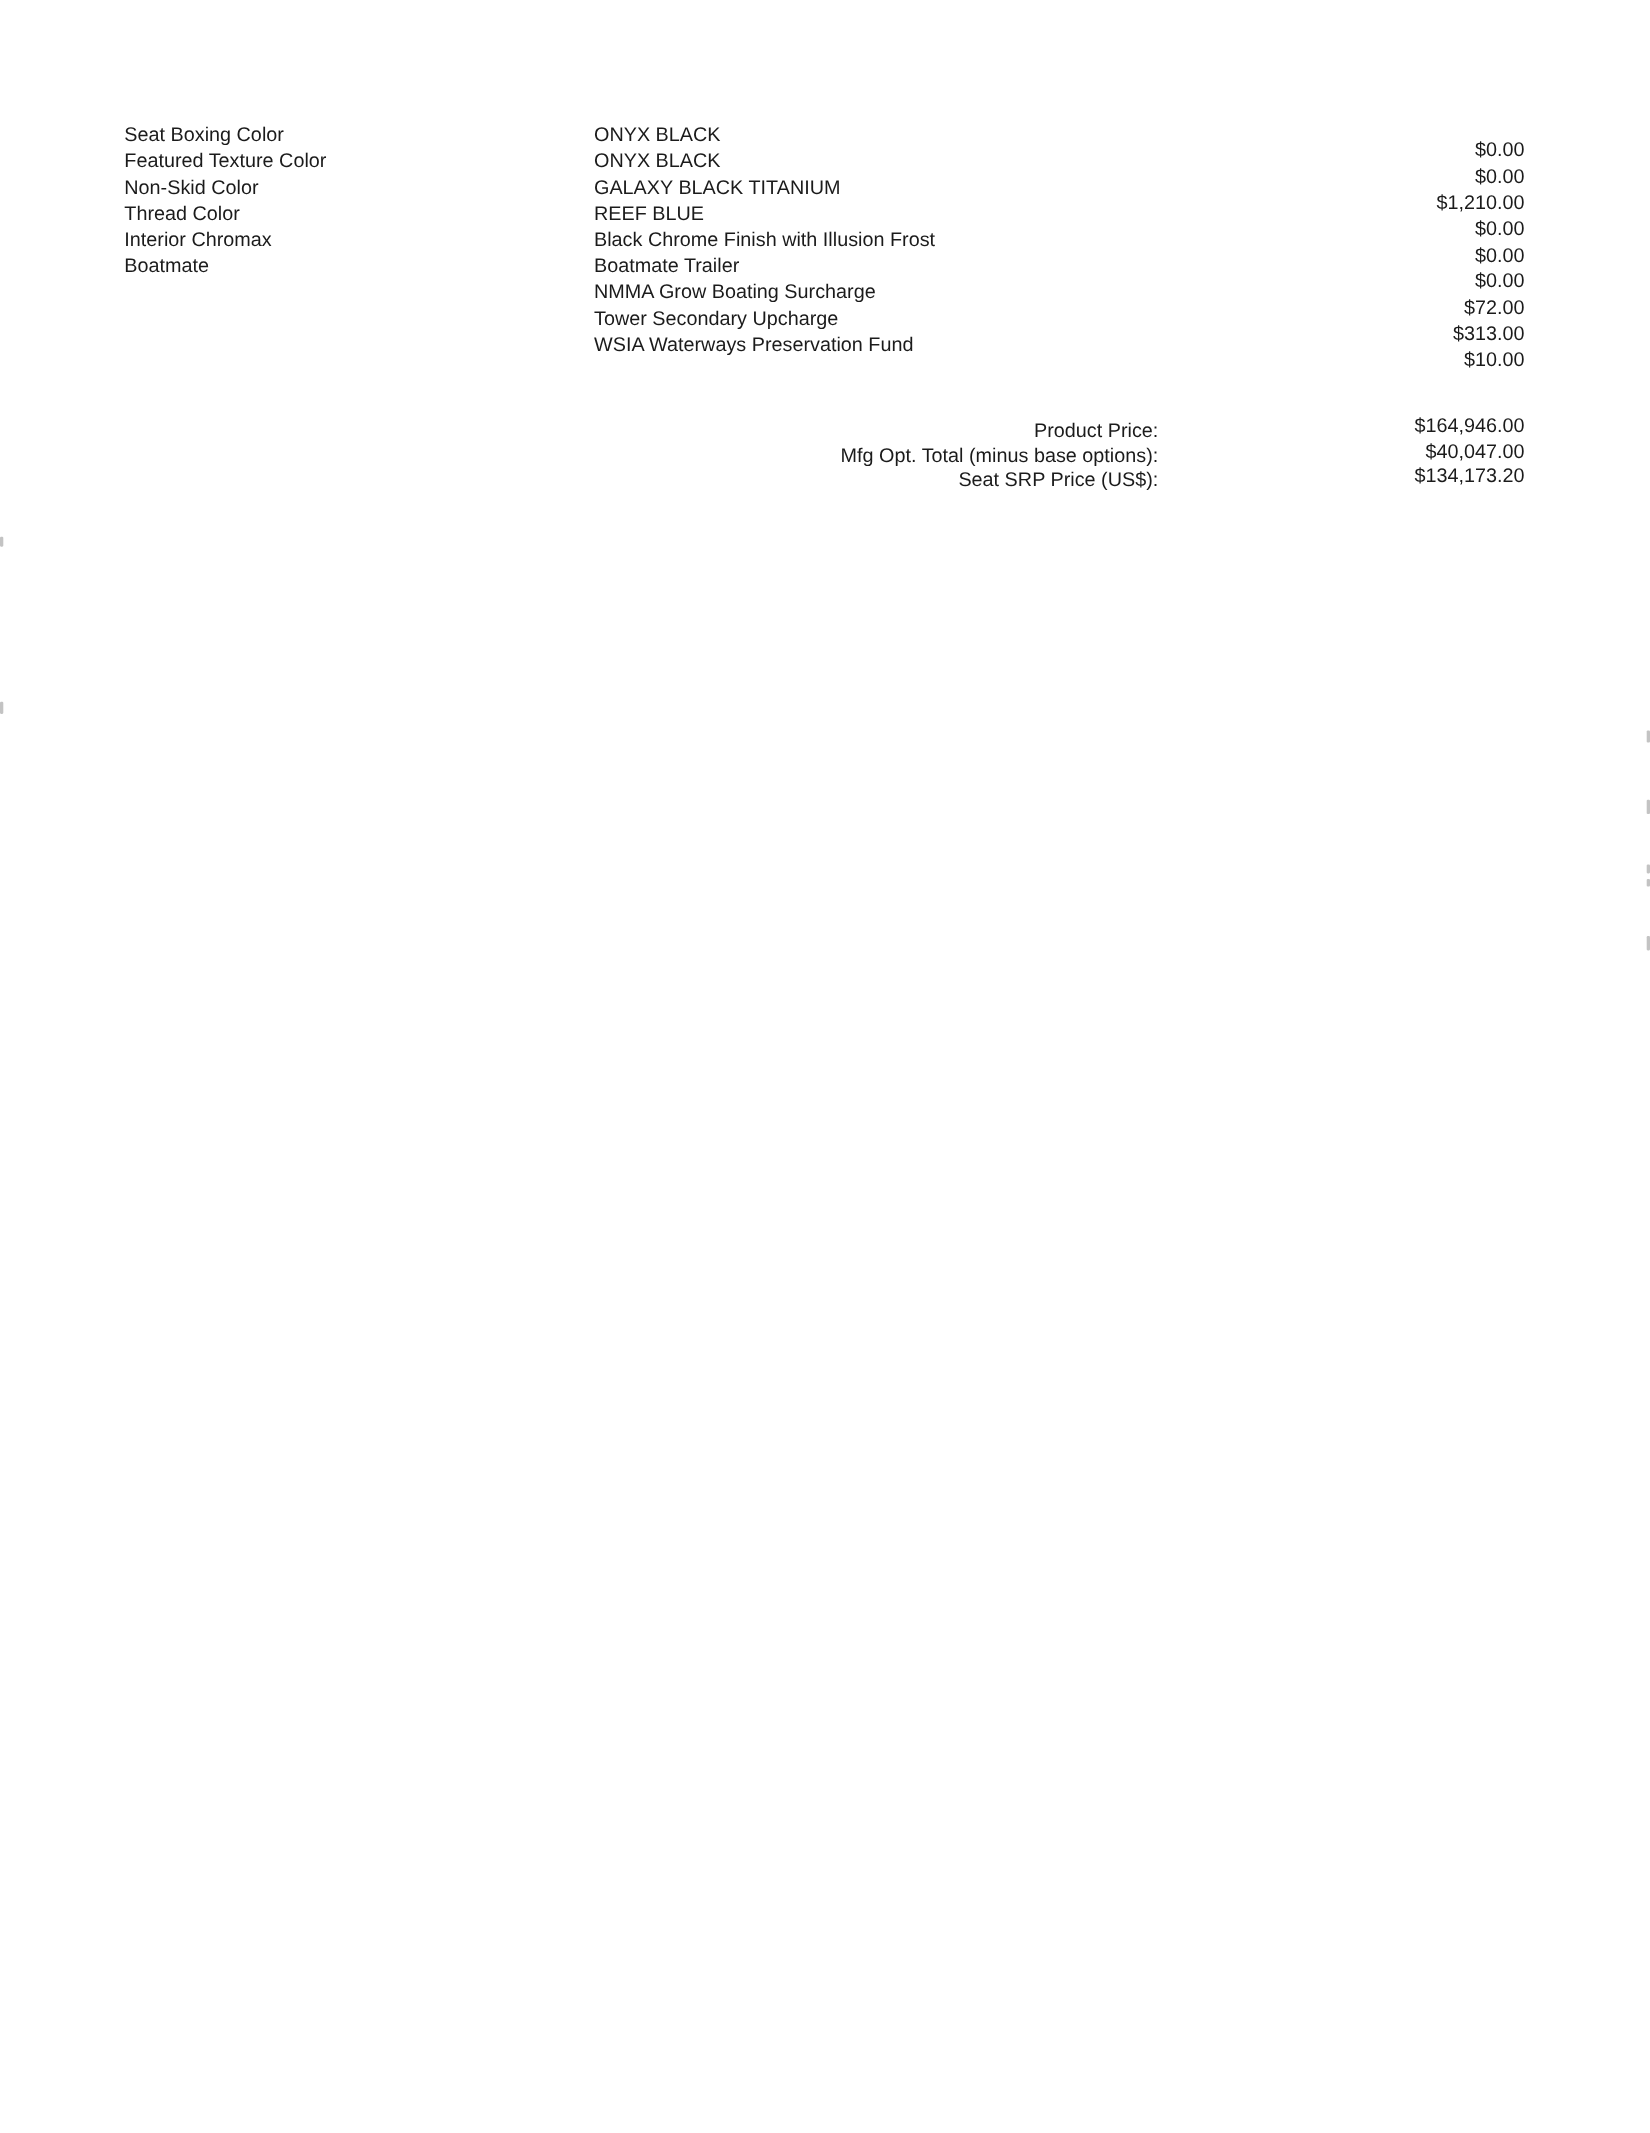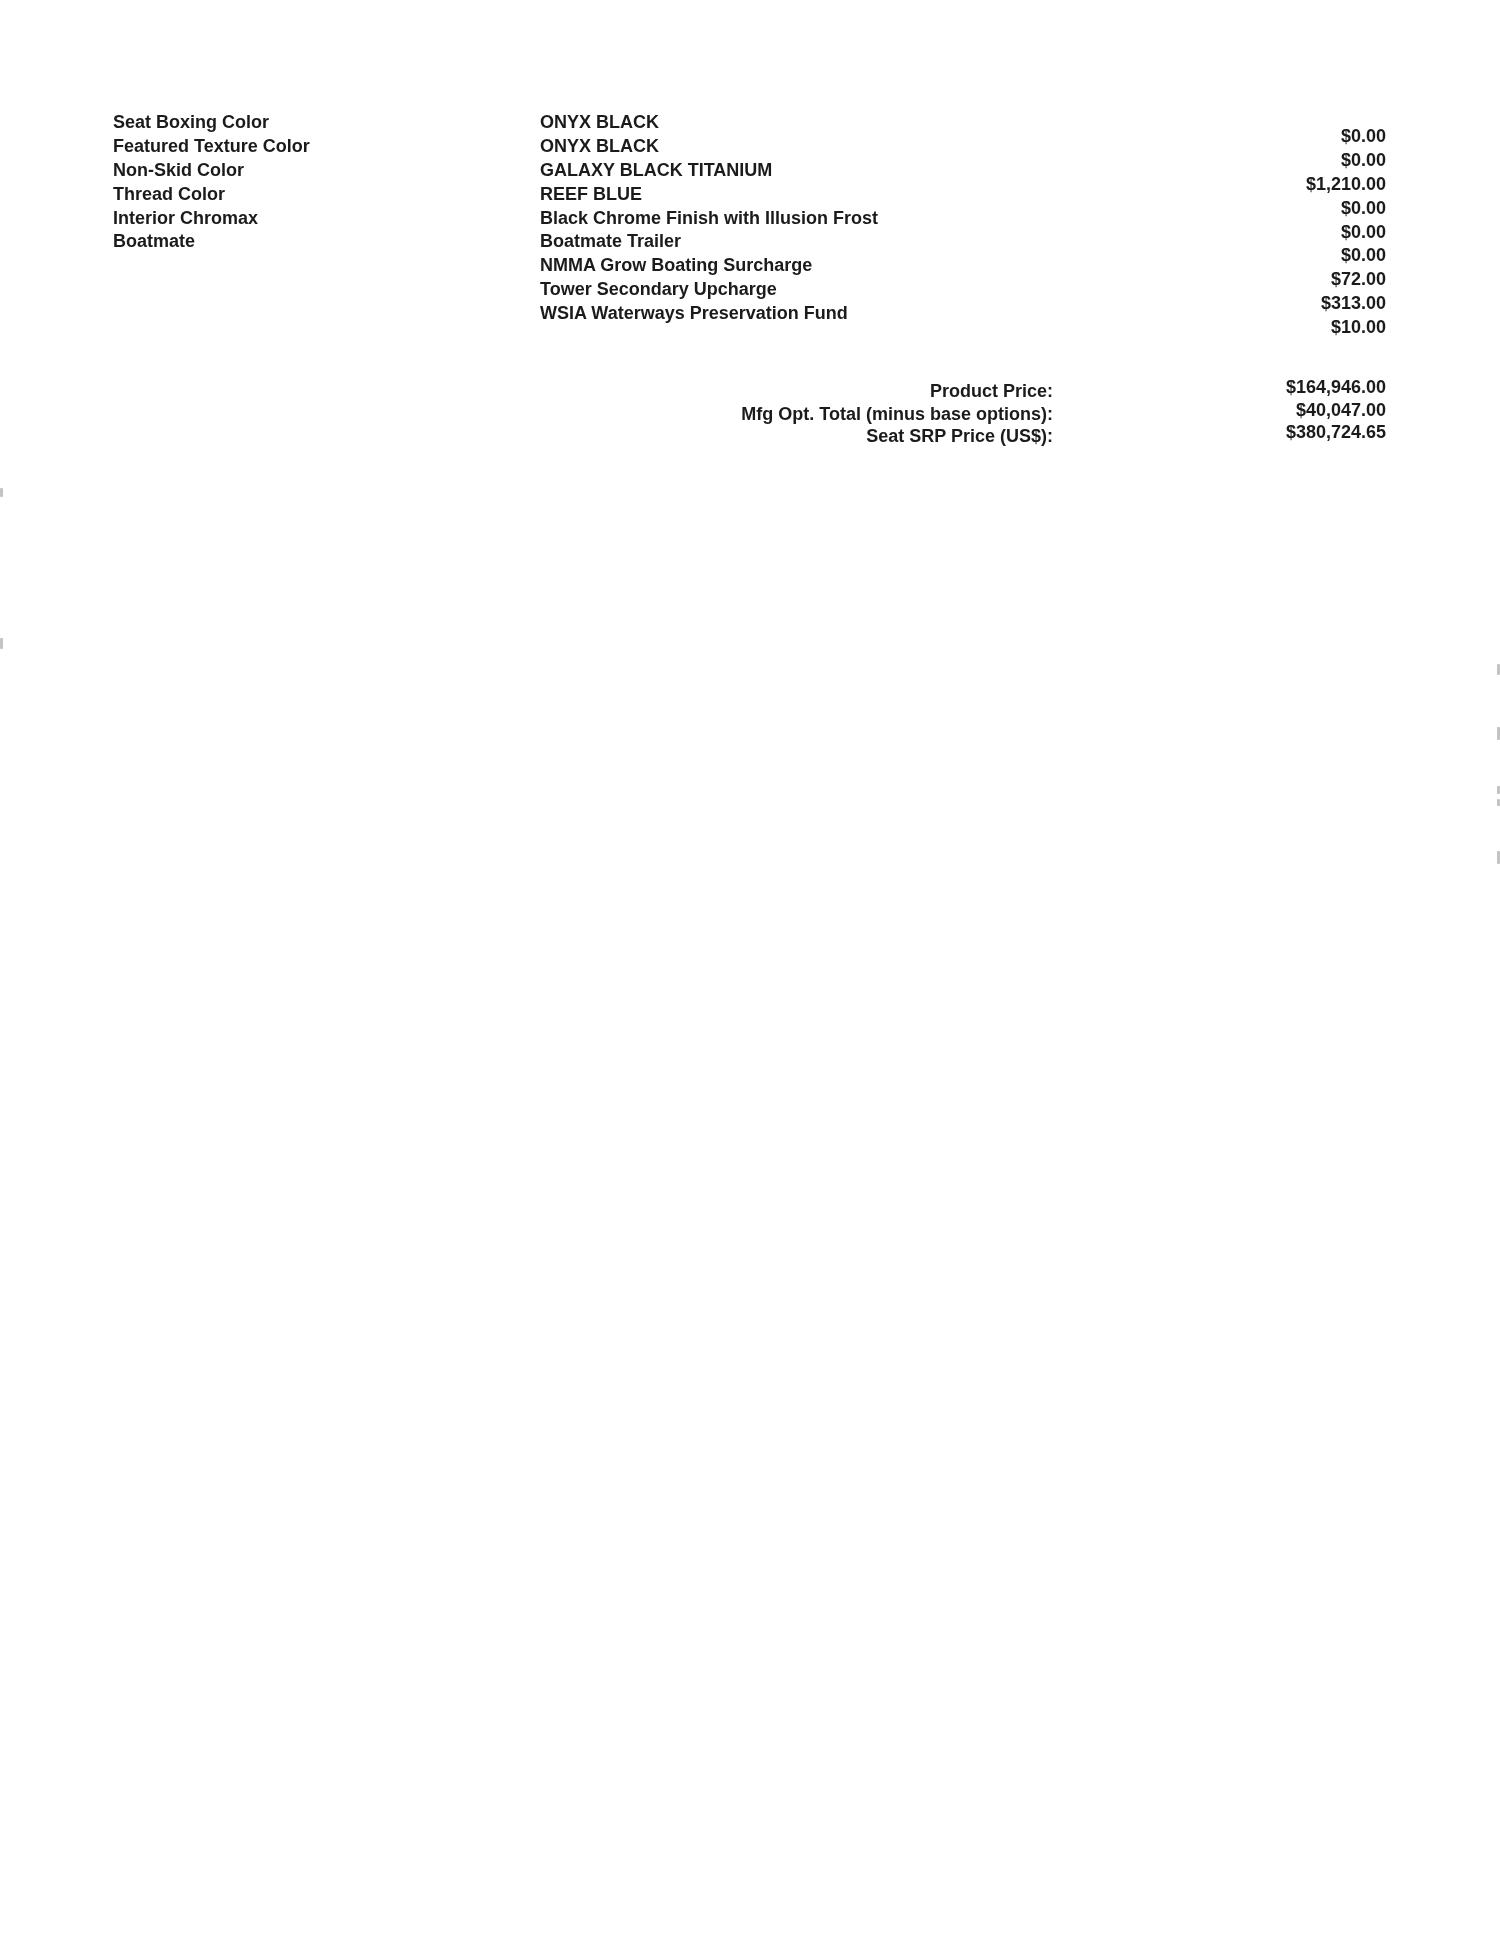--- a/index.html
+++ b/index.html
@@ -11,21 +11,20 @@
     height: 1939px;
     background: #ffffff;
     position: relative;
     font-family: "Liberation Sans", "DejaVu Sans", sans-serif;
     color: #1b1b1b;
     overflow: hidden;
   }
   .doc-page {
     position: absolute;
     inset: 0;
-    font-weight: bold;
   }
   
   .options-block {
     position: absolute;
     top: 111px;
     left: 0;
     right: 0;
   }
   .opt-row {
     position: relative;
@@ -152,21 +151,21 @@
     <div class="total-row">
       <span class="total-label">Product Price:</span>
       <span class="total-value">$164,946.00</span>
     </div>
     <div class="total-row">
       <span class="total-label">Mfg Opt. Total (minus base options):</span>
       <span class="total-value">$40,047.00</span>
     </div>
     <div class="total-row">
       <span class="total-label">Seat SRP Price (US$):</span>
-      <span class="total-value">$380,724.65</span>
+      <span class="total-value">$134,173.20</span>
     </div>
   </div>
 
   <div class="artifact art-l1"></div>
   <div class="artifact art-l2"></div>
   <div class="artifact art-r1"></div>
   <div class="artifact art-r2"></div>
   <div class="artifact art-r3"></div>
   <div class="artifact art-r4"></div>
   <div class="artifact art-r5"></div>

